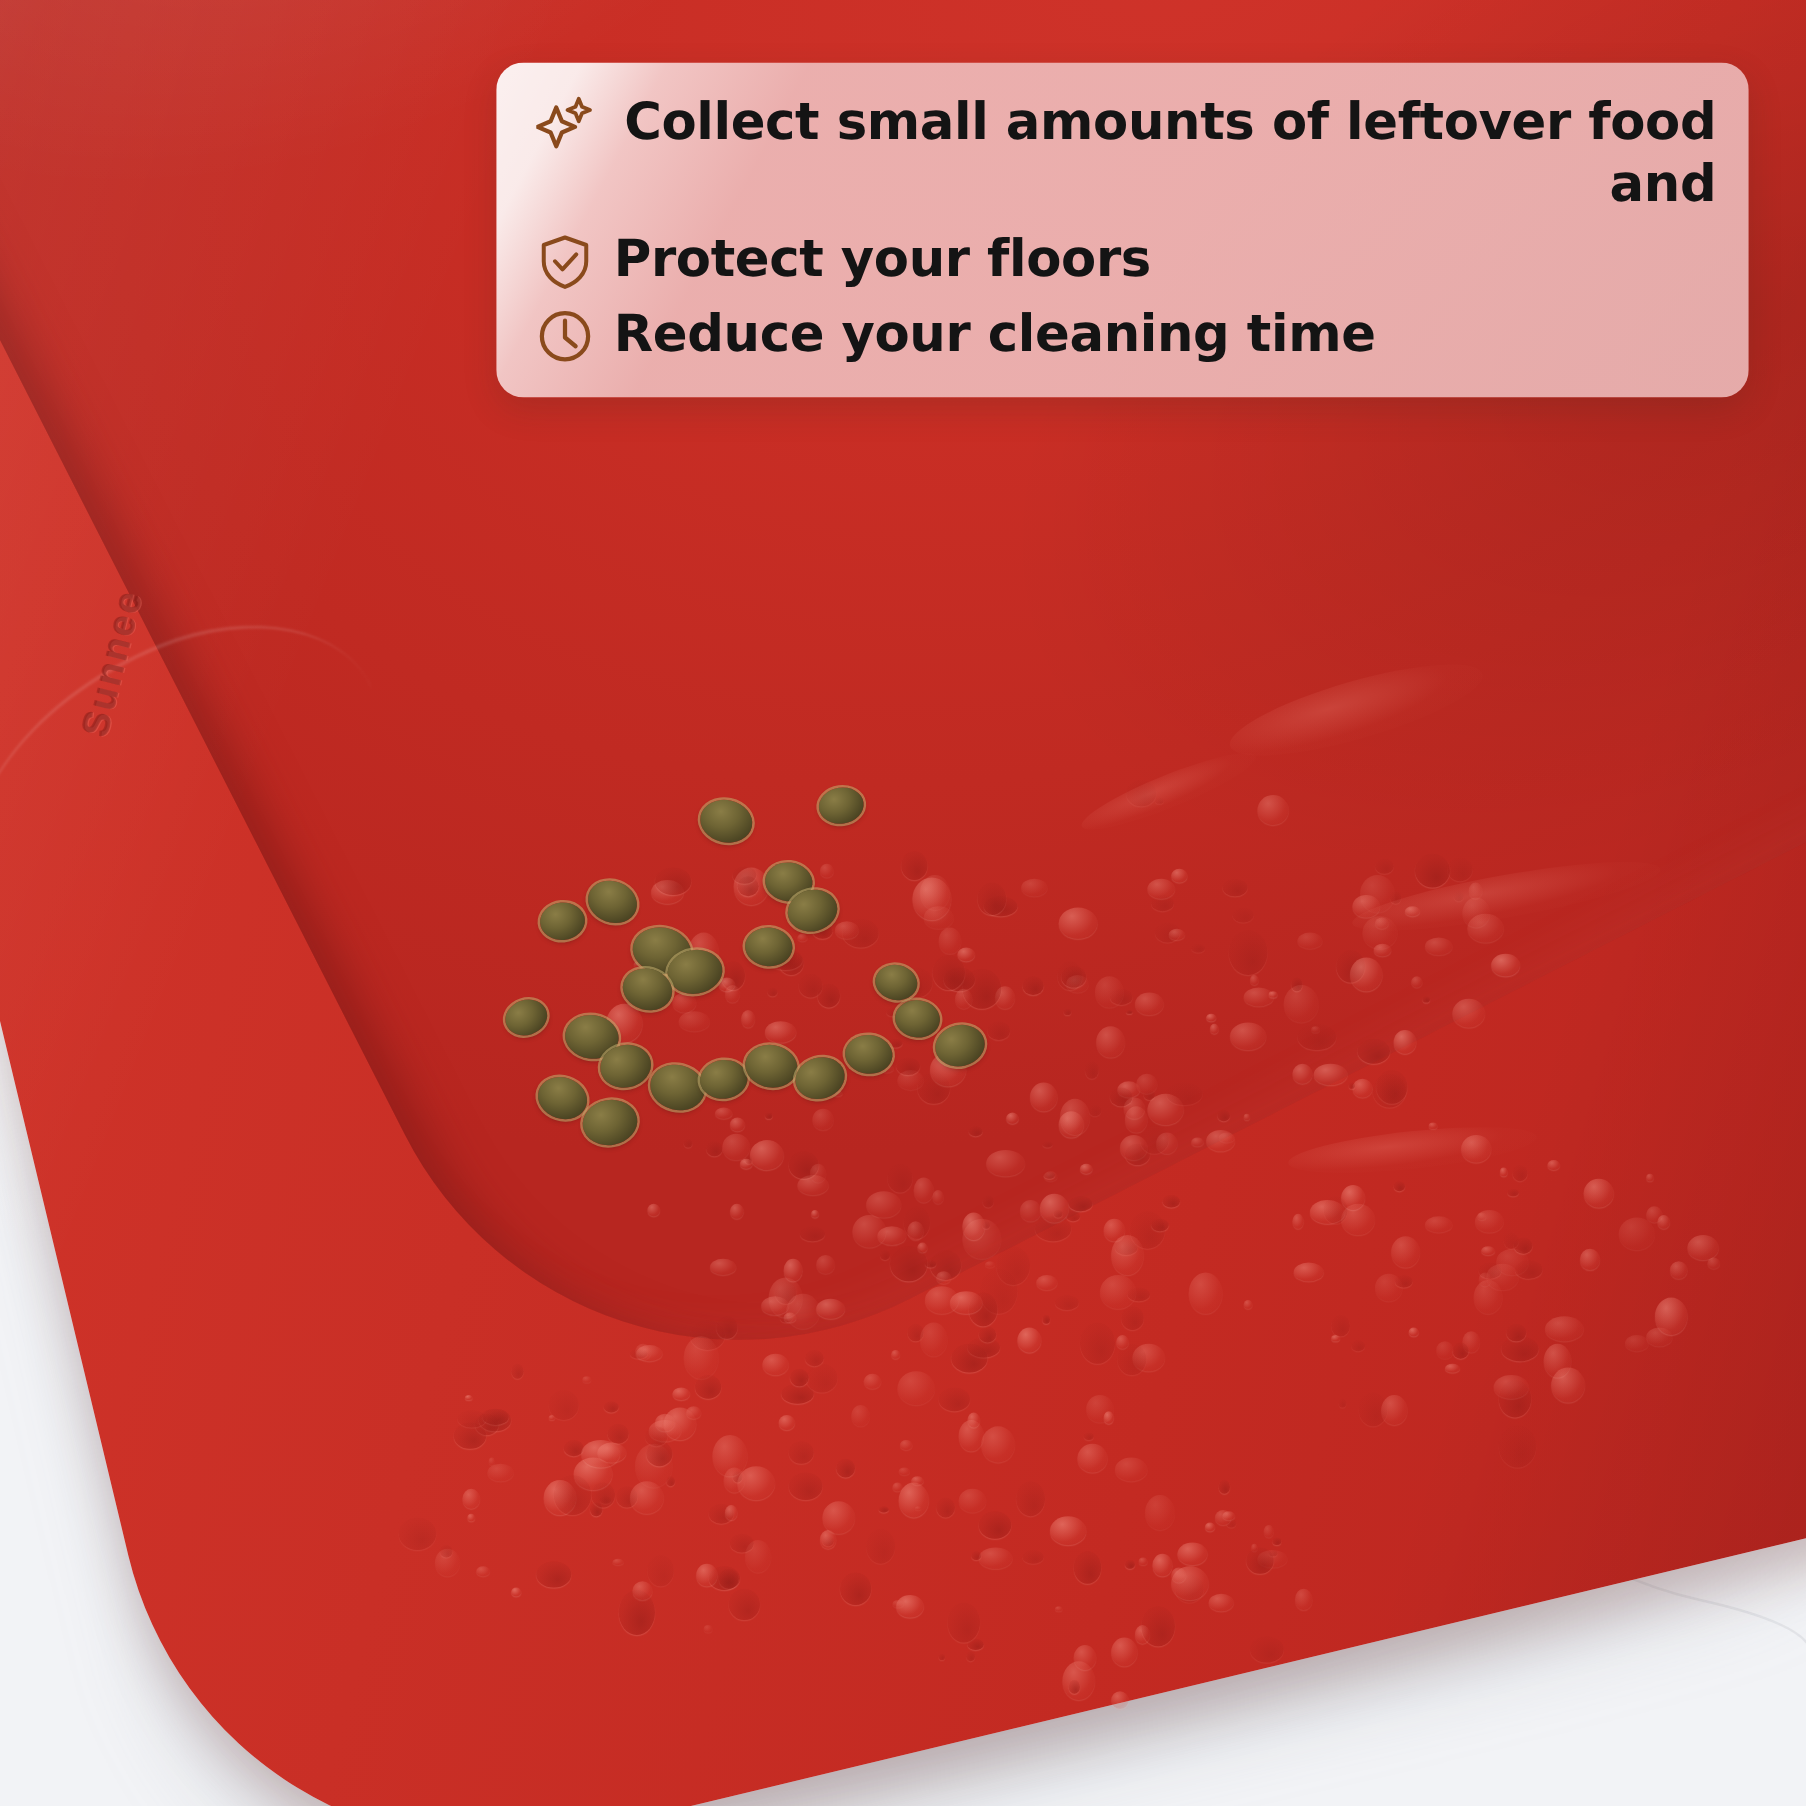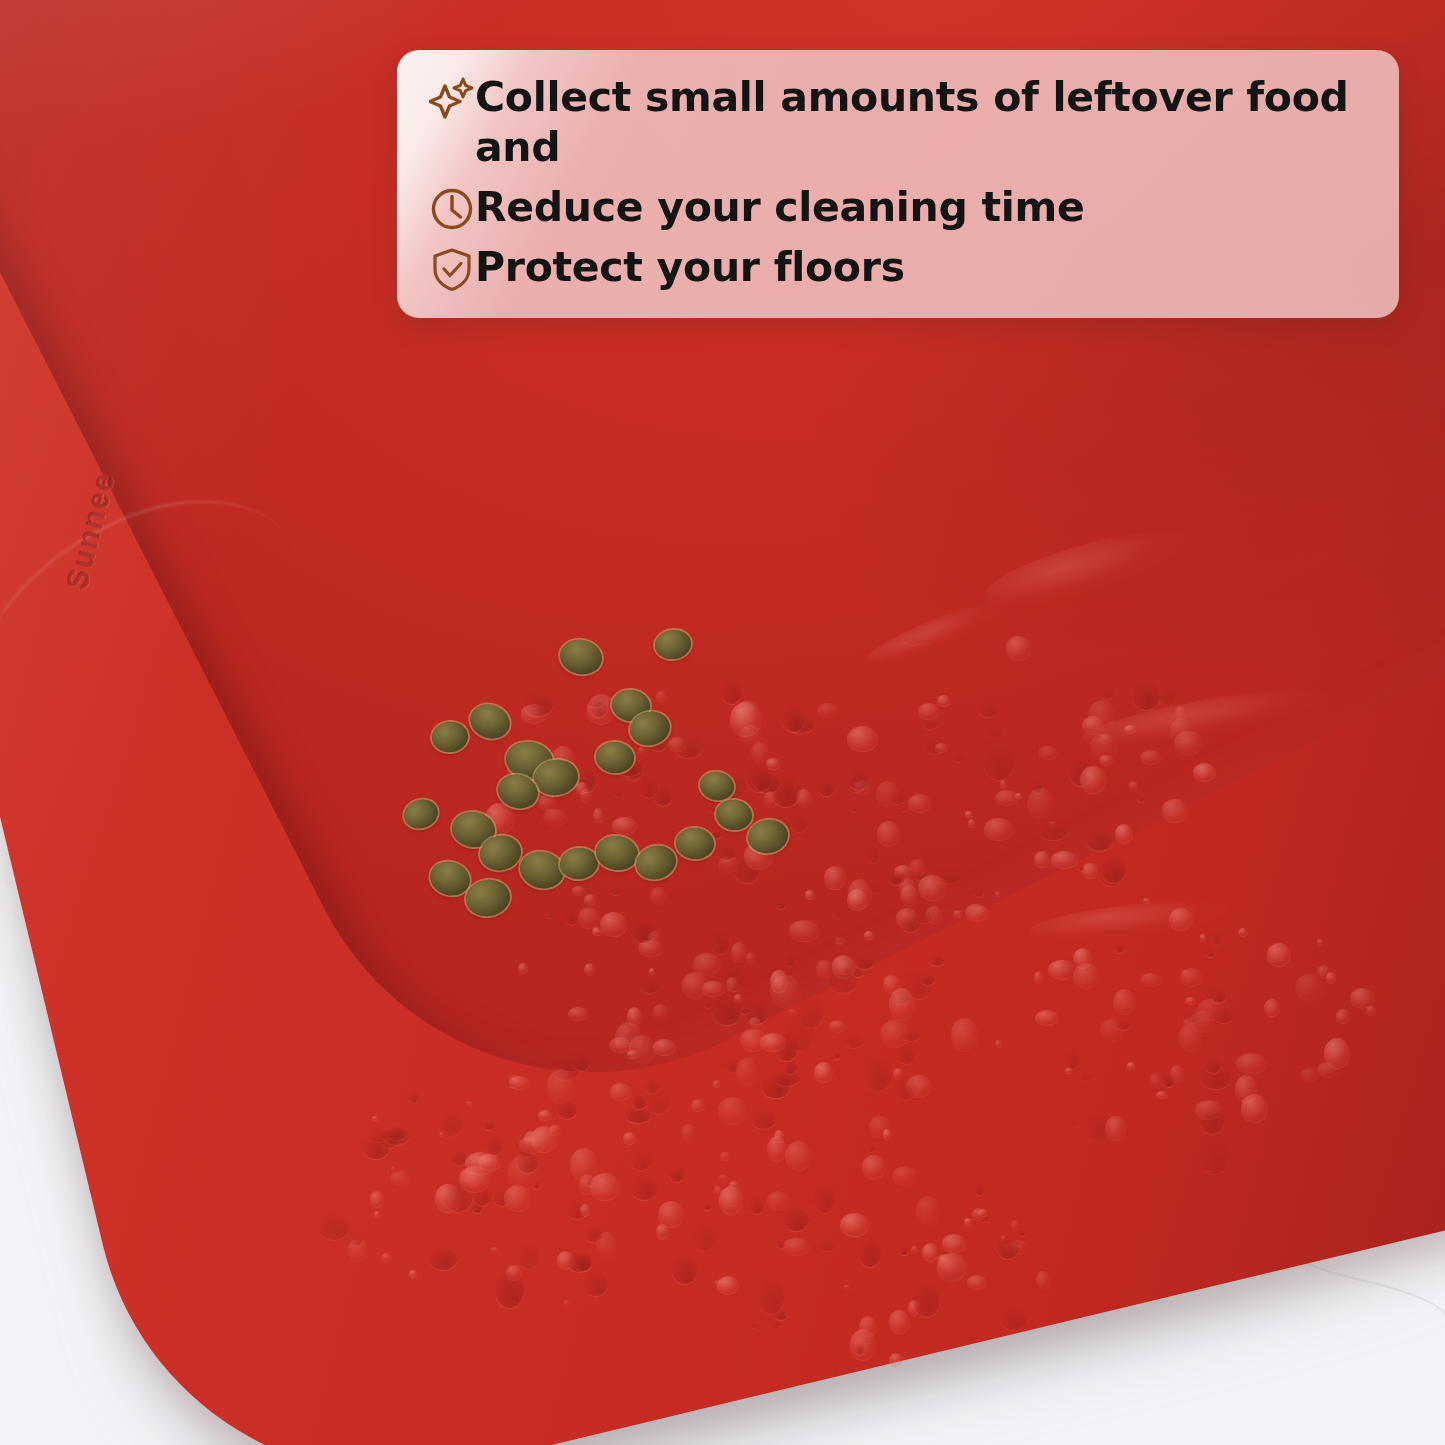--- a/index.html
+++ b/index.html
@@ -128,21 +128,21 @@
     padding:22px 26px 26px 32px;
     background:
       linear-gradient(118deg,
         rgba(255,255,255,.93) 0%,
         rgba(255,255,255,.90) 6%,
         rgba(248,222,222,.86) 12%,
         rgba(241,199,199,.84) 22%,
         rgba(240,196,196,.84) 100%);
   }
   .bullets{list-style:none;margin:0;padding:0;}
-  .bullet{display:flex;align-items:flex-start;margin-bottom:10px;}
+  .bullet{display:flex;align-items:flex-start;gap:16px;margin-bottom:10px;text-align:right;}
   .bullet:last-child{margin-bottom:0;}
   .b-icon{flex:0 0 auto;width:46px;height:46px;margin-top:4px;}
   .b-text{
     font-family:"DejaVu Sans",sans-serif;
     font-weight:700;
     font-size:41px;line-height:1.22;
     color:#141414;
     letter-spacing:-.3px;
   }
   .b-text .l2{display:block;}
@@ -659,35 +659,35 @@
             <path d="M16 10 L20.5 21 L31 25.5 L20.5 30 L16 41 L11.5 30 L1 25.5 L11.5 21 Z" fill="none" stroke="#8a4a1c" stroke-width="3.4" stroke-linejoin="round"></path>
             <path d="M34 3 L36.6 9.4 L43 12 L36.6 14.6 L34 21 L31.4 14.6 L25 12 L31.4 9.4 Z" fill="none" stroke="#8a4a1c" stroke-width="3" stroke-linejoin="round"></path>
           </svg>
           <div class="b-text">
             <span>Collect small amounts of leftover food and</span>
           </div>
         </li>
 
         <li class="bullet">
           <svg class="b-icon" viewBox="0 0 46 46">
+            <path d="M23 4 L40 10 V23 C40 33 32.5 40 23 43.5 C13.5 40 6 33 6 23 V10 Z" fill="none" stroke="#8a4a1c" stroke-width="3.2" stroke-linejoin="round"></path>
+            <path d="M15 23 L21 29.5 L32 17.5" fill="none" stroke="#8a4a1c" stroke-width="3.2" stroke-linecap="round" stroke-linejoin="round"></path>
+          </svg>
+          <div class="b-text">
+            <span>Protect your floors</span>
+          </div>
+        </li>
+
+        <li class="bullet">
+          <svg class="b-icon" viewBox="0 0 46 46">
             <circle cx="23" cy="23" r="18.5" fill="none" stroke="#8a4a1c" stroke-width="3.4"></circle>
             <path d="M23 10.5 V24 L31.5 31" fill="none" stroke="#8a4a1c" stroke-width="3.4" stroke-linecap="round" stroke-linejoin="round"></path>
           </svg>
           <div class="b-text">
             <span>Reduce your cleaning time</span>
           </div>
         </li>
 
-        <li class="bullet">
-          <svg class="b-icon" viewBox="0 0 46 46">
-            <path d="M23 4 L40 10 V23 C40 33 32.5 40 23 43.5 C13.5 40 6 33 6 23 V10 Z" fill="none" stroke="#8a4a1c" stroke-width="3.2" stroke-linejoin="round"></path>
-            <path d="M15 23 L21 29.5 L32 17.5" fill="none" stroke="#8a4a1c" stroke-width="3.2" stroke-linecap="round" stroke-linejoin="round"></path>
-          </svg>
-          <div class="b-text">
-            <span>Protect your floors</span>
-          </div>
-        </li>
-
       </ul>
     </div>
   </div>
 
 </div>
 
 </body></html>

